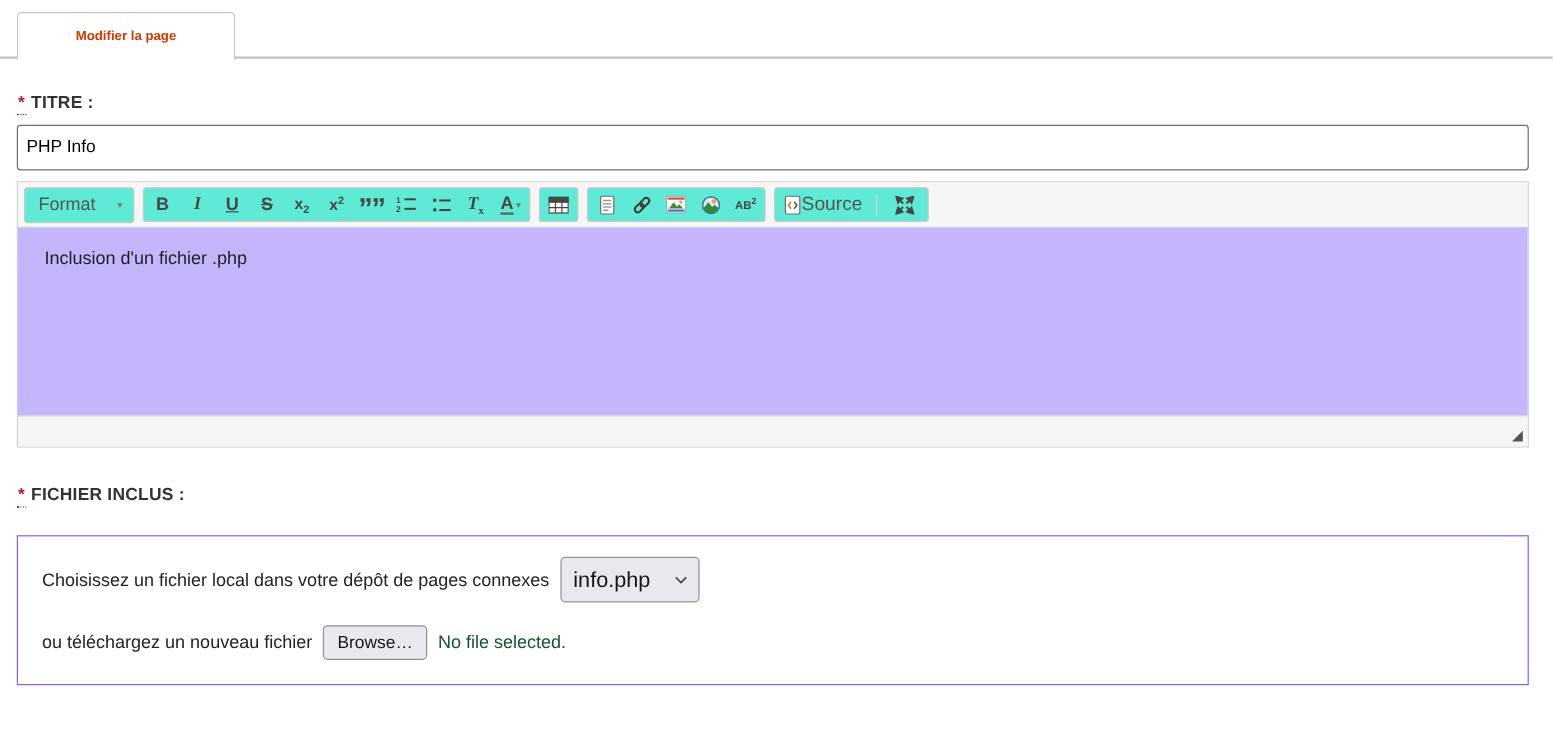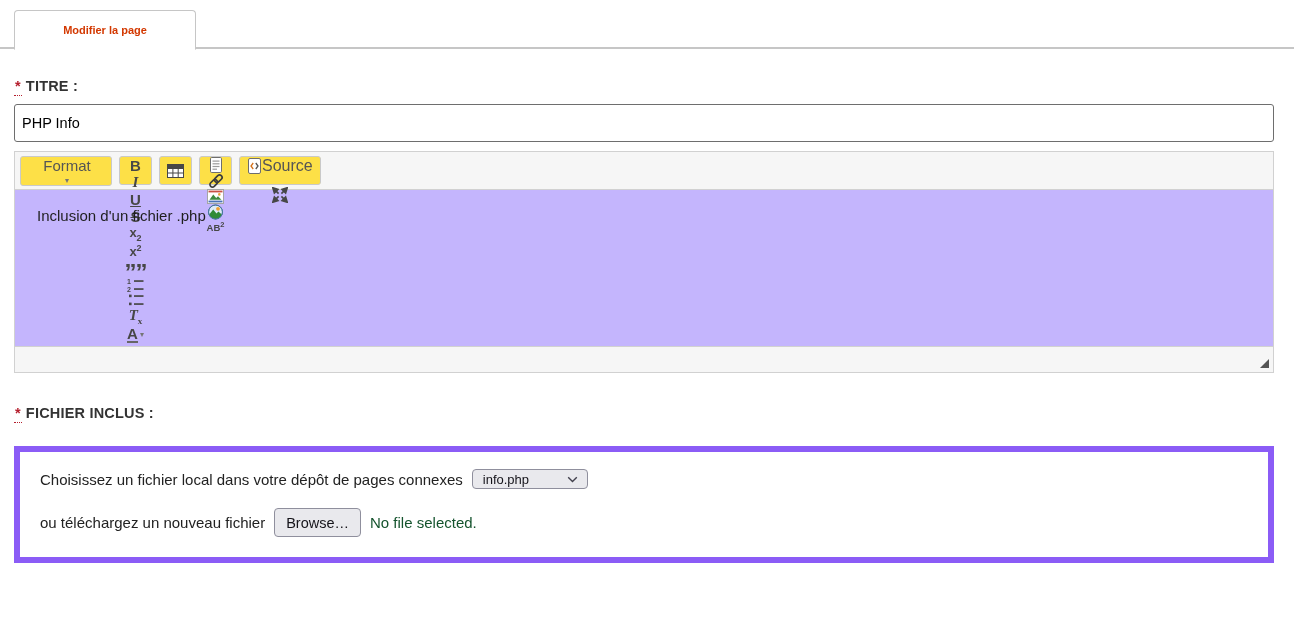--- a/index.html
+++ b/index.html
@@ -29,22 +29,22 @@
   .title-input { margin-top:8px; width:100%; height:38px; border:1px solid #6e6e6e;
                  border-radius:3px; padding:0 7px; font-size:14.5px; color:#000;
                  font-family:"Liberation Sans","DejaVu Sans",sans-serif; background:#fff; }
 
   .excerpt-label { margin-top:39px; }
 
   
   .editor { margin-top:9px; border:1px solid #d1d1d1; }
   .toolbar { height:38px; background:#f6f6f6; border-bottom:1px solid #d1d1d1;
              display:flex; align-items:center; gap:7px; padding:0 5px; }
-  .tb-group { display:flex; align-items:center; background:#fde047;
-              border:1px solid #c9c9c9; border-radius:3px; height:29px; padding:0 1px;flex-direction:column; }
+  .tb-group { display:flex; align-items:center; background:#5eead4;
+              border:1px solid #c9c9c9; border-radius:3px; height:29px; padding:0 1px; }
   .tb-btn { width:29px; height:27px; display:flex; align-items:center;
             justify-content:center; color:#474747; cursor:pointer;
             font-size:15px; font-weight:bold; }
   .combo { width:92px; height:30px; justify-content:space-between;
            padding:0 9px 0 11px; cursor:pointer; }
   .combo .combo-label { font-size:15px; font-weight:normal; color:#555; }
   .combo .arrow, .color-arrow { font-size:8px; color:#757575; }
   .g-italic { font-family:"Liberation Serif","DejaVu Serif",serif; font-style:italic; }
   .g-under { text-decoration:underline; }
   .g-strike { text-decoration:line-through; }
@@ -64,27 +64,27 @@
   .editor-body { height:156px; background:#c4b5fd; padding:17px 0 0 22px;
                  font-size:15px; color:#1f1f1f; cursor:text; }
   .editor-statusbar { height:26px; background:#f6f6f6; border-top:1px solid #d1d1d1;
                       position:relative; }
   .resize-handle { position:absolute; right:4px; bottom:4px; width:0; height:0;
                    border-bottom:9px solid #545454; border-left:9px solid transparent;
                    cursor:se-resize; }
 
   
   .file-label { margin-top:32px; }
-  .file-box { margin-top:23px; border:6px solid #8b5cf6; padding:17px 20px 20px; }
+  .file-box { margin-top:23px; border:1px solid #8b5cf6; padding:17px 20px 20px; }
   .file-row { display:flex; align-items:center; gap:9px; font-size:15px; color:#222; }
   .file-row + .file-row { margin-top:19px; }
-  .fake-select { height:20px; min-width:116px; background:#e9e9ed;
+  .fake-select { height:38px; min-width:116px; background:#e9e9ed;
                  border:1px solid #8f8f9d; border-radius:4px; display:flex;
                  align-items:center; justify-content:space-between; 
-                 padding:0 9px 0 10px; font-size:13px; color:#15141a; cursor:pointer; }
+                 padding:0 9px 0 10px; font-size:18px; color:#15141a; cursor:pointer; }
   .browse-btn { height:29px; background:#e9e9ed; border:1px solid #8f8f9d;
                 border-radius:4px; padding:0 11px; font-size:14.5px; color:#15141a;
                 font-family:"Liberation Sans","DejaVu Sans",sans-serif; cursor:pointer; }
   .no-file { color:#14532d; }
 
   svg { display:block; }
 </style>
 </head>
 <body>
 

